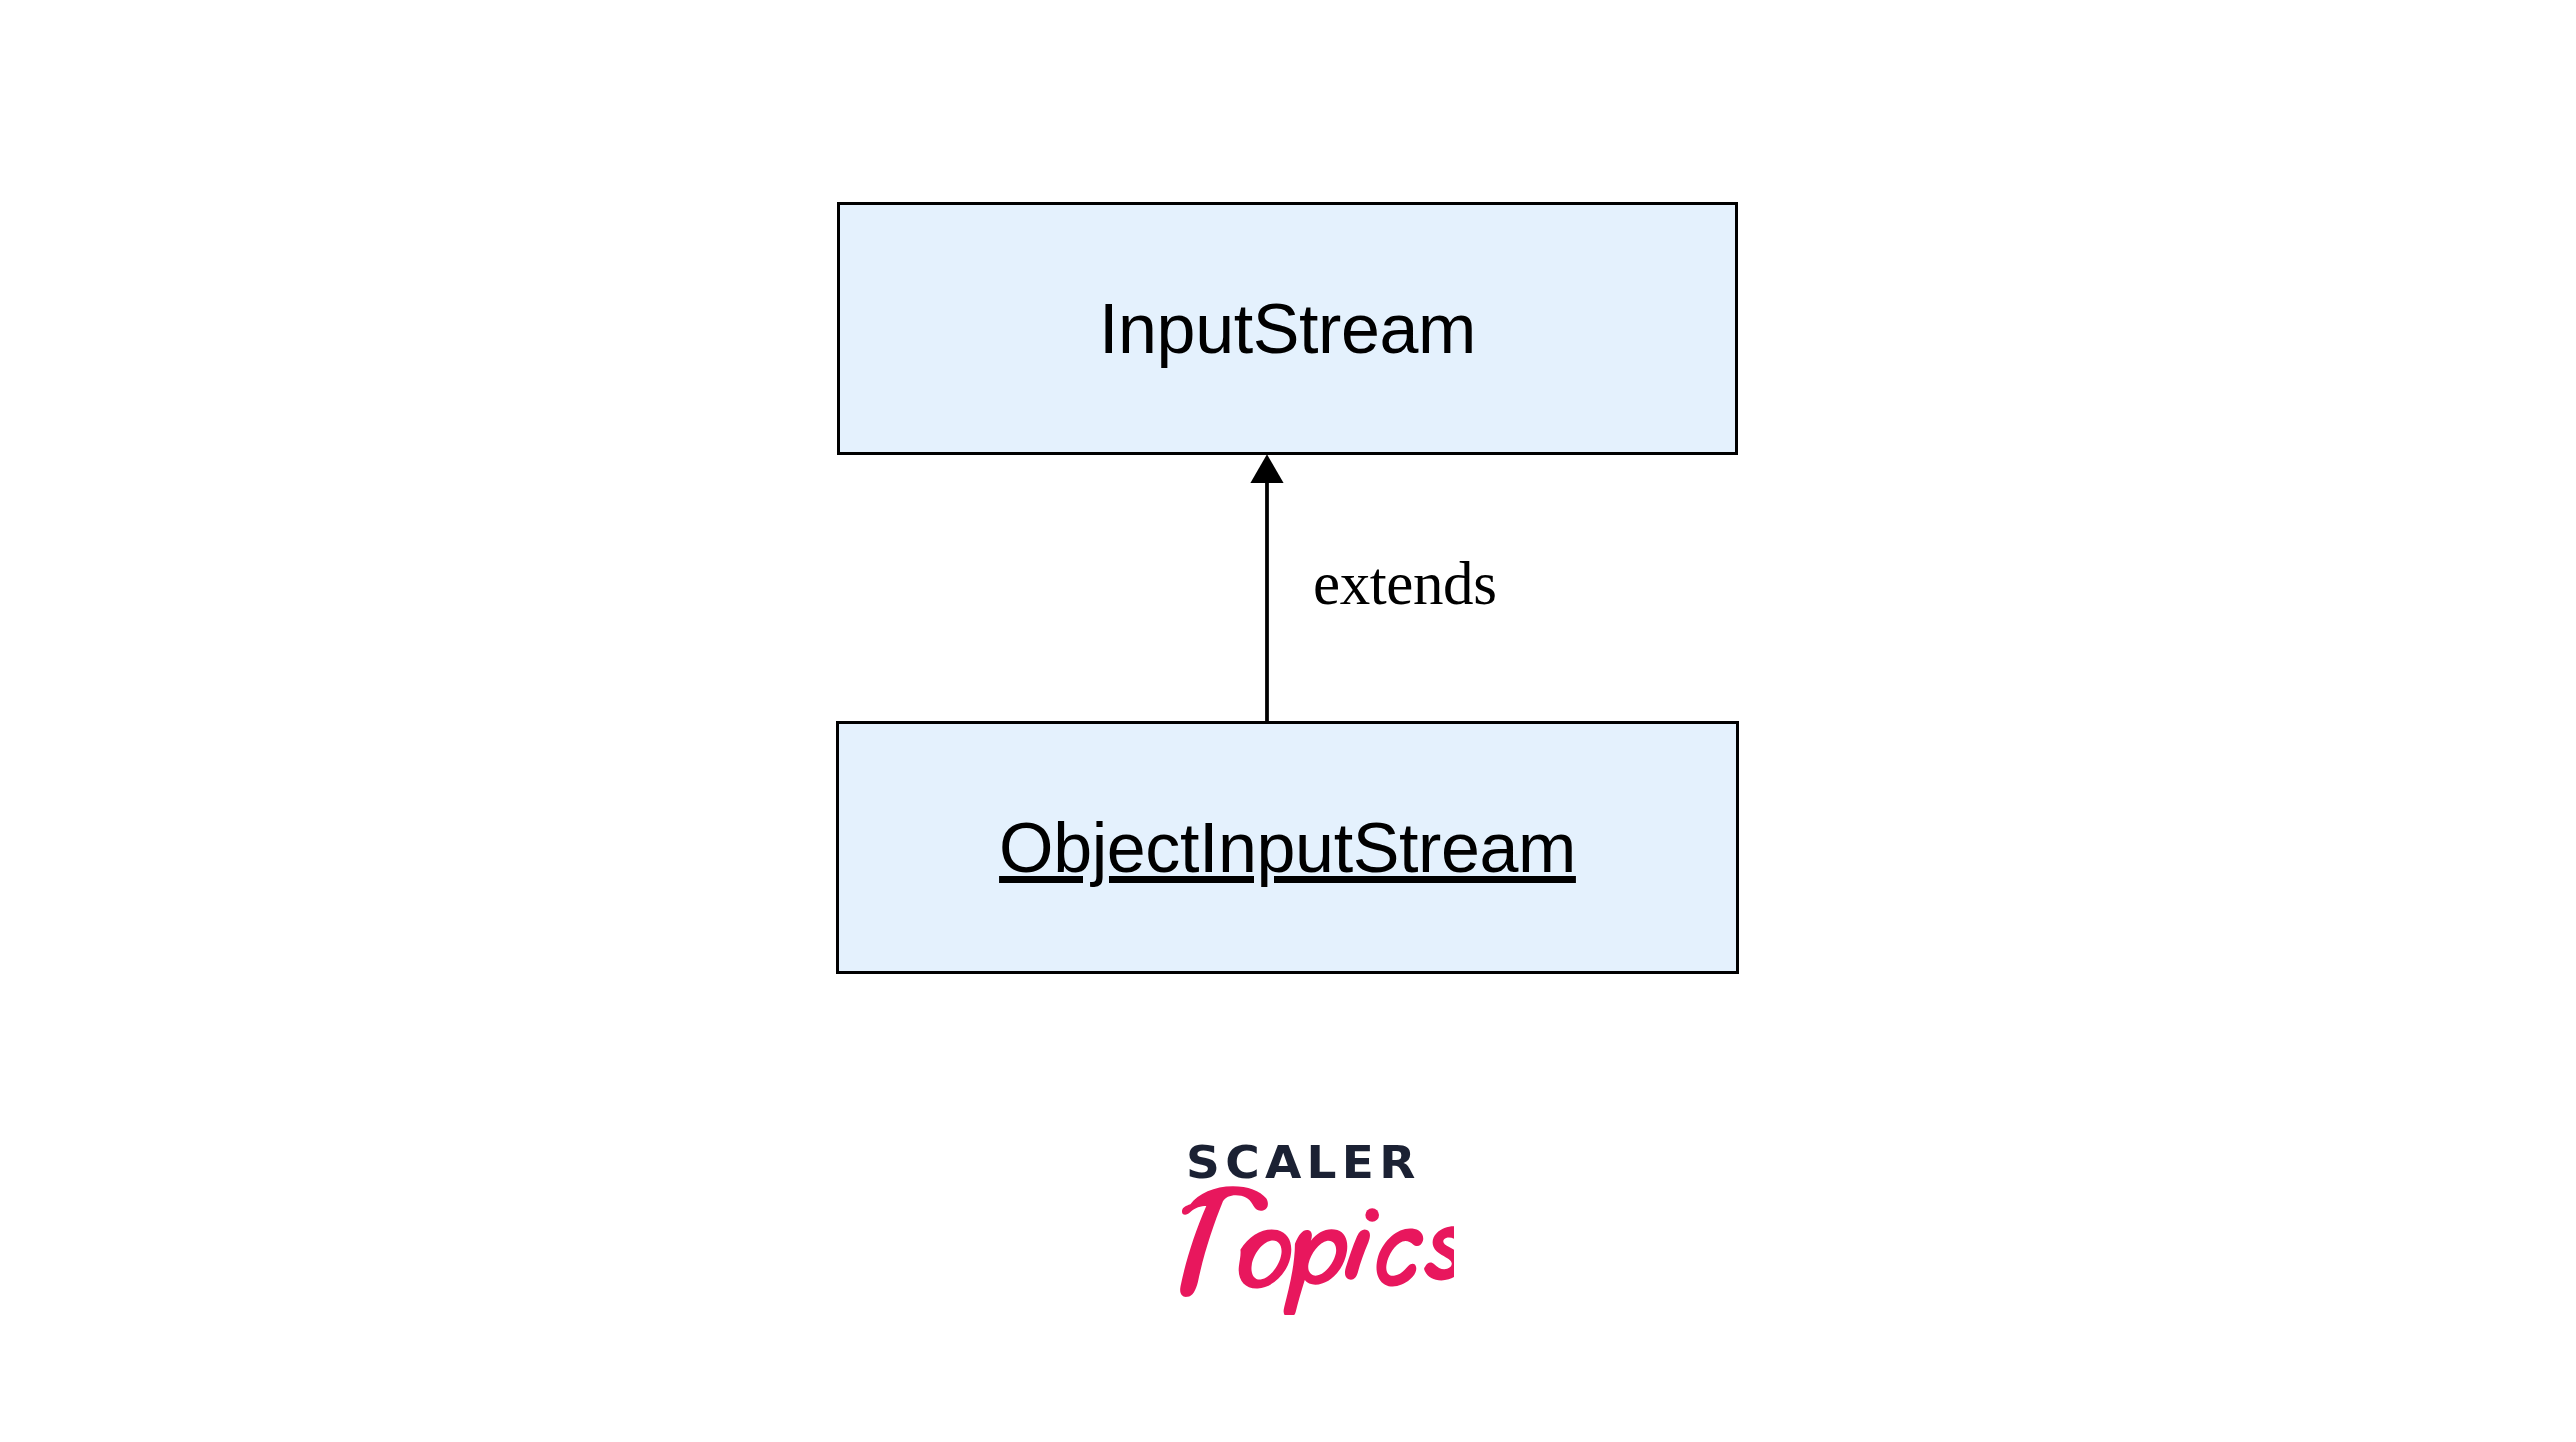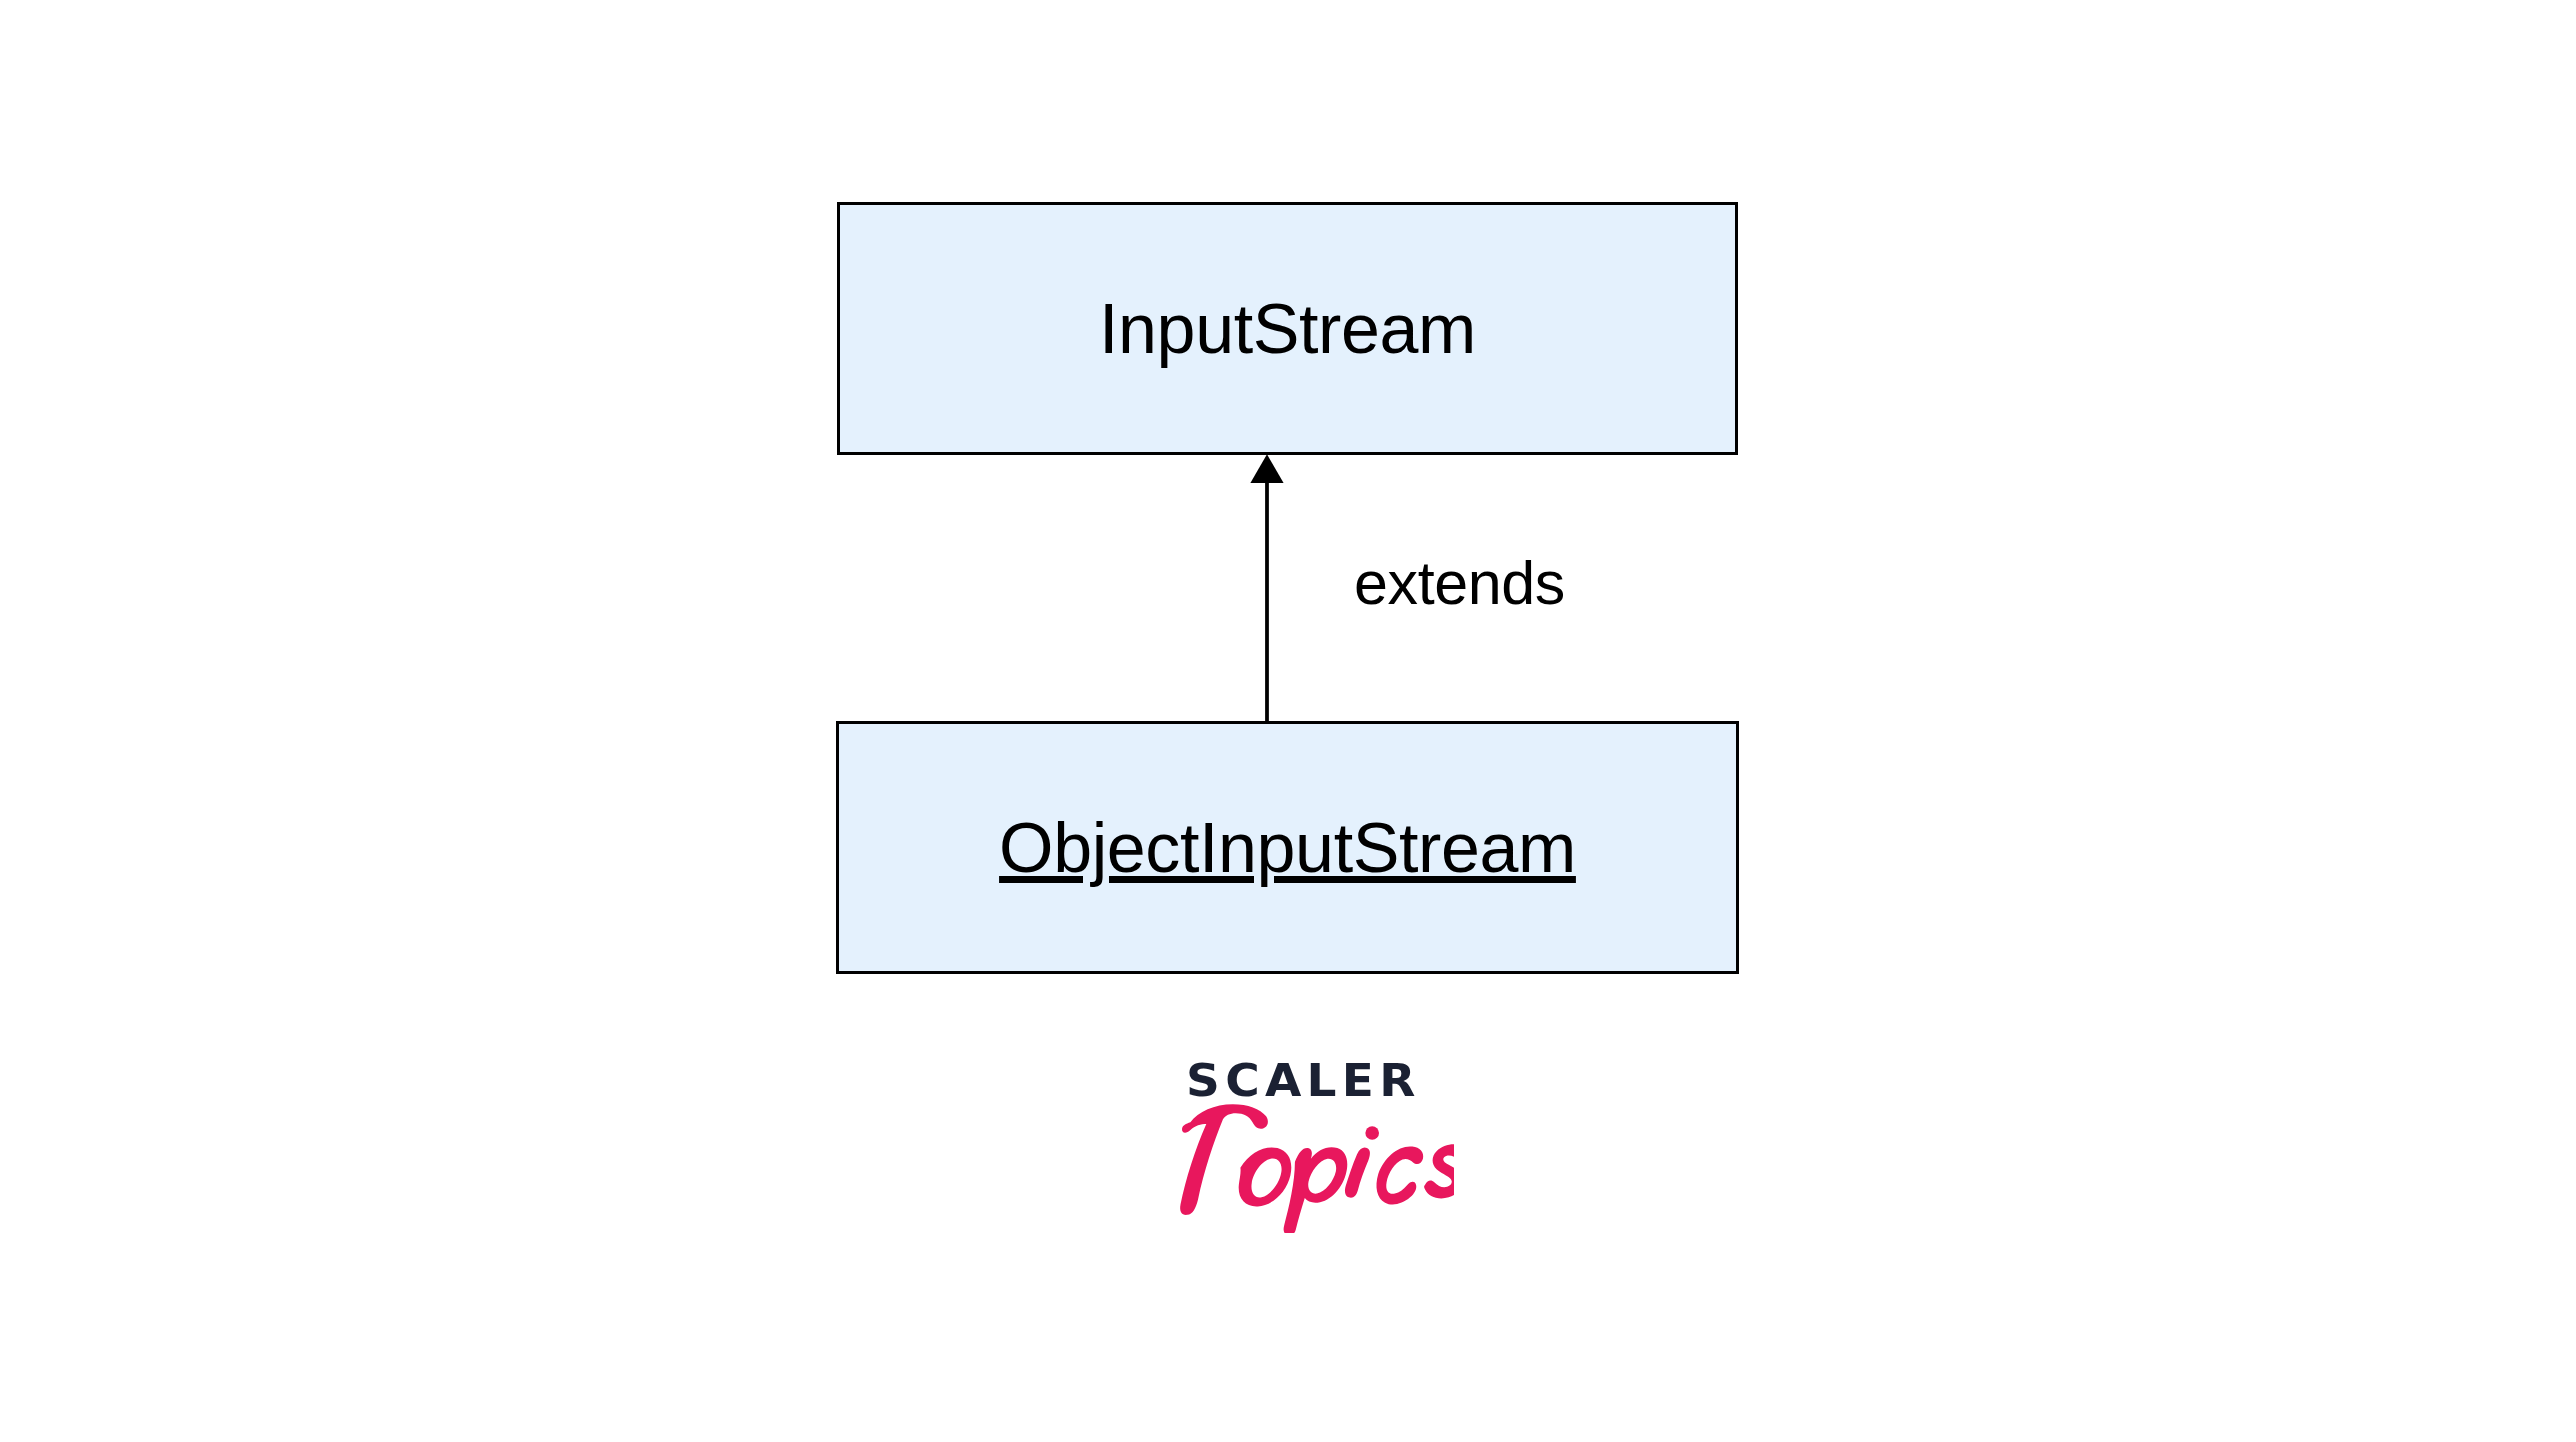--- a/index.html
+++ b/index.html
@@ -68,35 +68,35 @@
     left: 1227px;
     top: 451px;
     width: 83px;
     height: 276px;
     overflow: visible;
   }
 
   
   #extends-label {
     position: absolute;
-    left: 1354px;
+    left: 1313px;
     top: 553px;
-    font-family: Liberation Sans, sans-serif;
+    font-family: Liberation Serif, serif;
     font-size: 61px;
     line-height: 1;
     color: #000000;
     white-space: nowrap;
     letter-spacing: -0.4px;
   }
 
   
   #logo-scaler-topics {
     position: absolute;
     left: 1151px;
-    top: 1050px;
+    top: 1132px;
     width: 303px;
     height: 189px;
   }
   #logo-wordmark {
     position: absolute;
     left: 35px;
     top: 7.6px;
     font-family: "DejaVu Sans", sans-serif;
     font-weight: bold;
     font-size: 47px;

